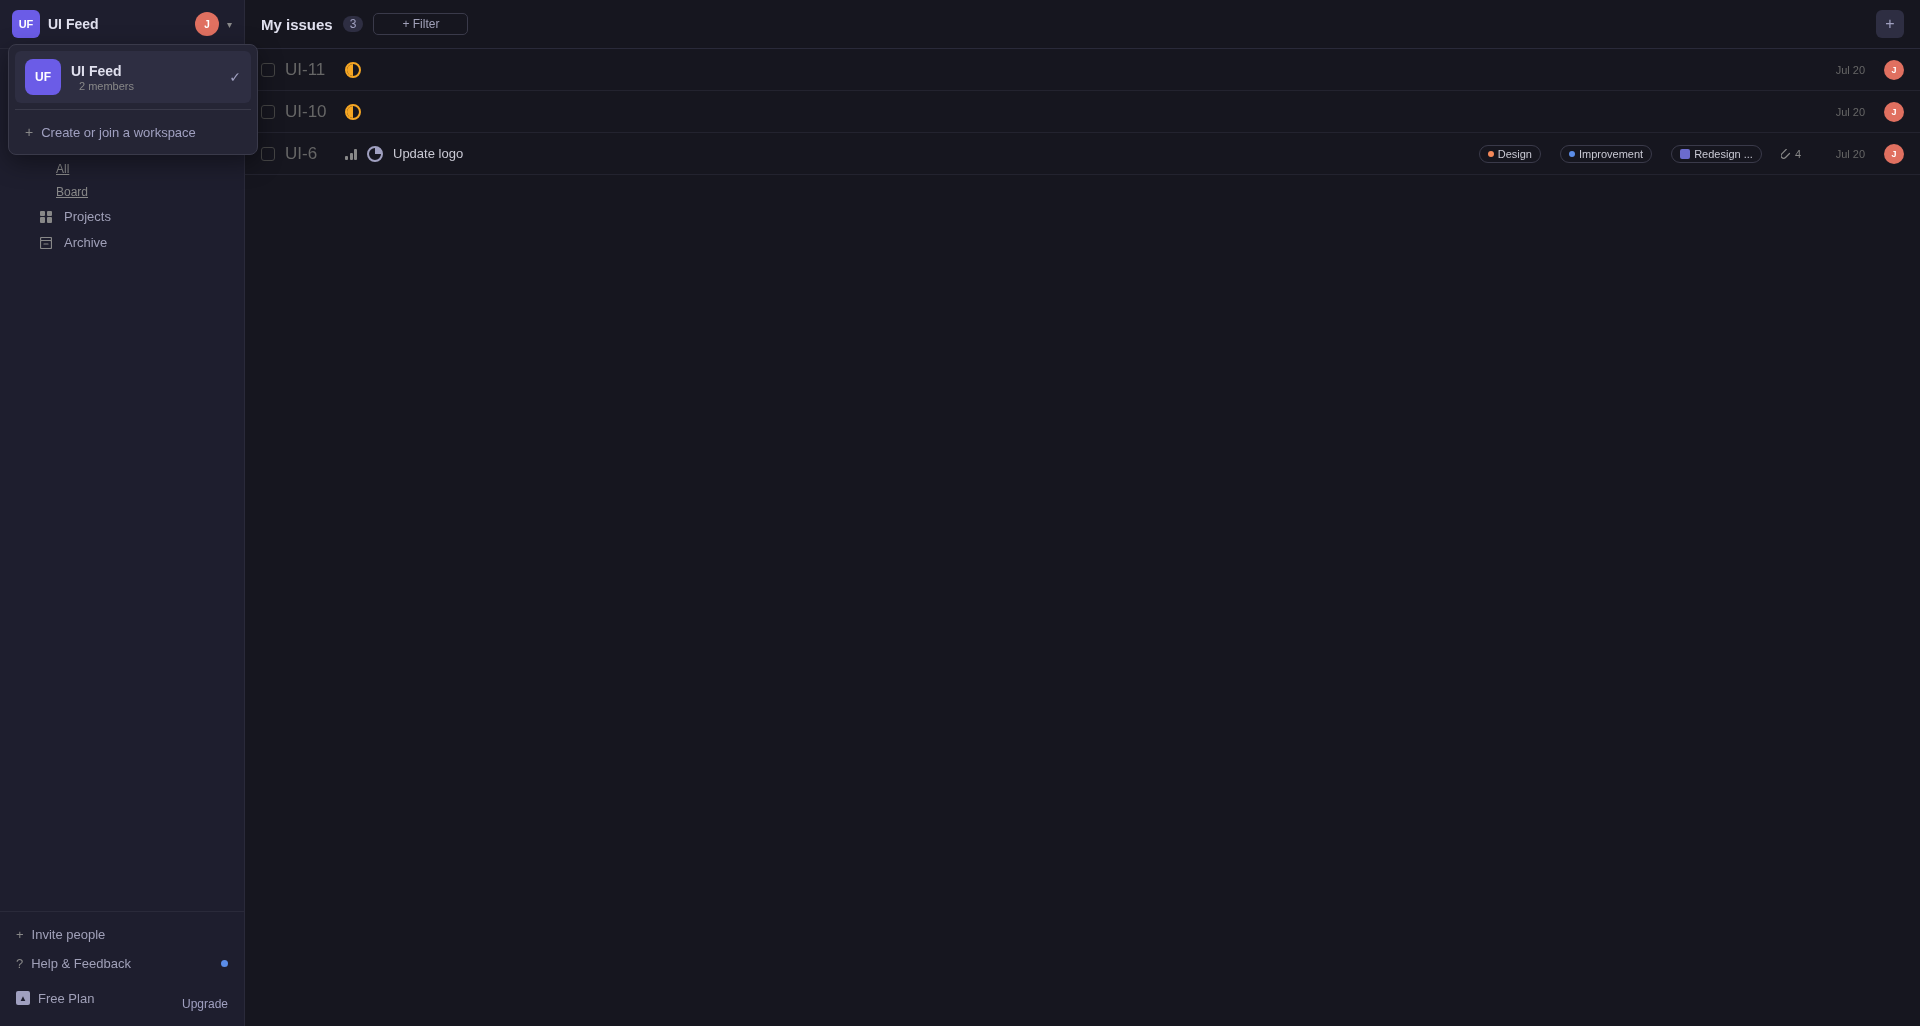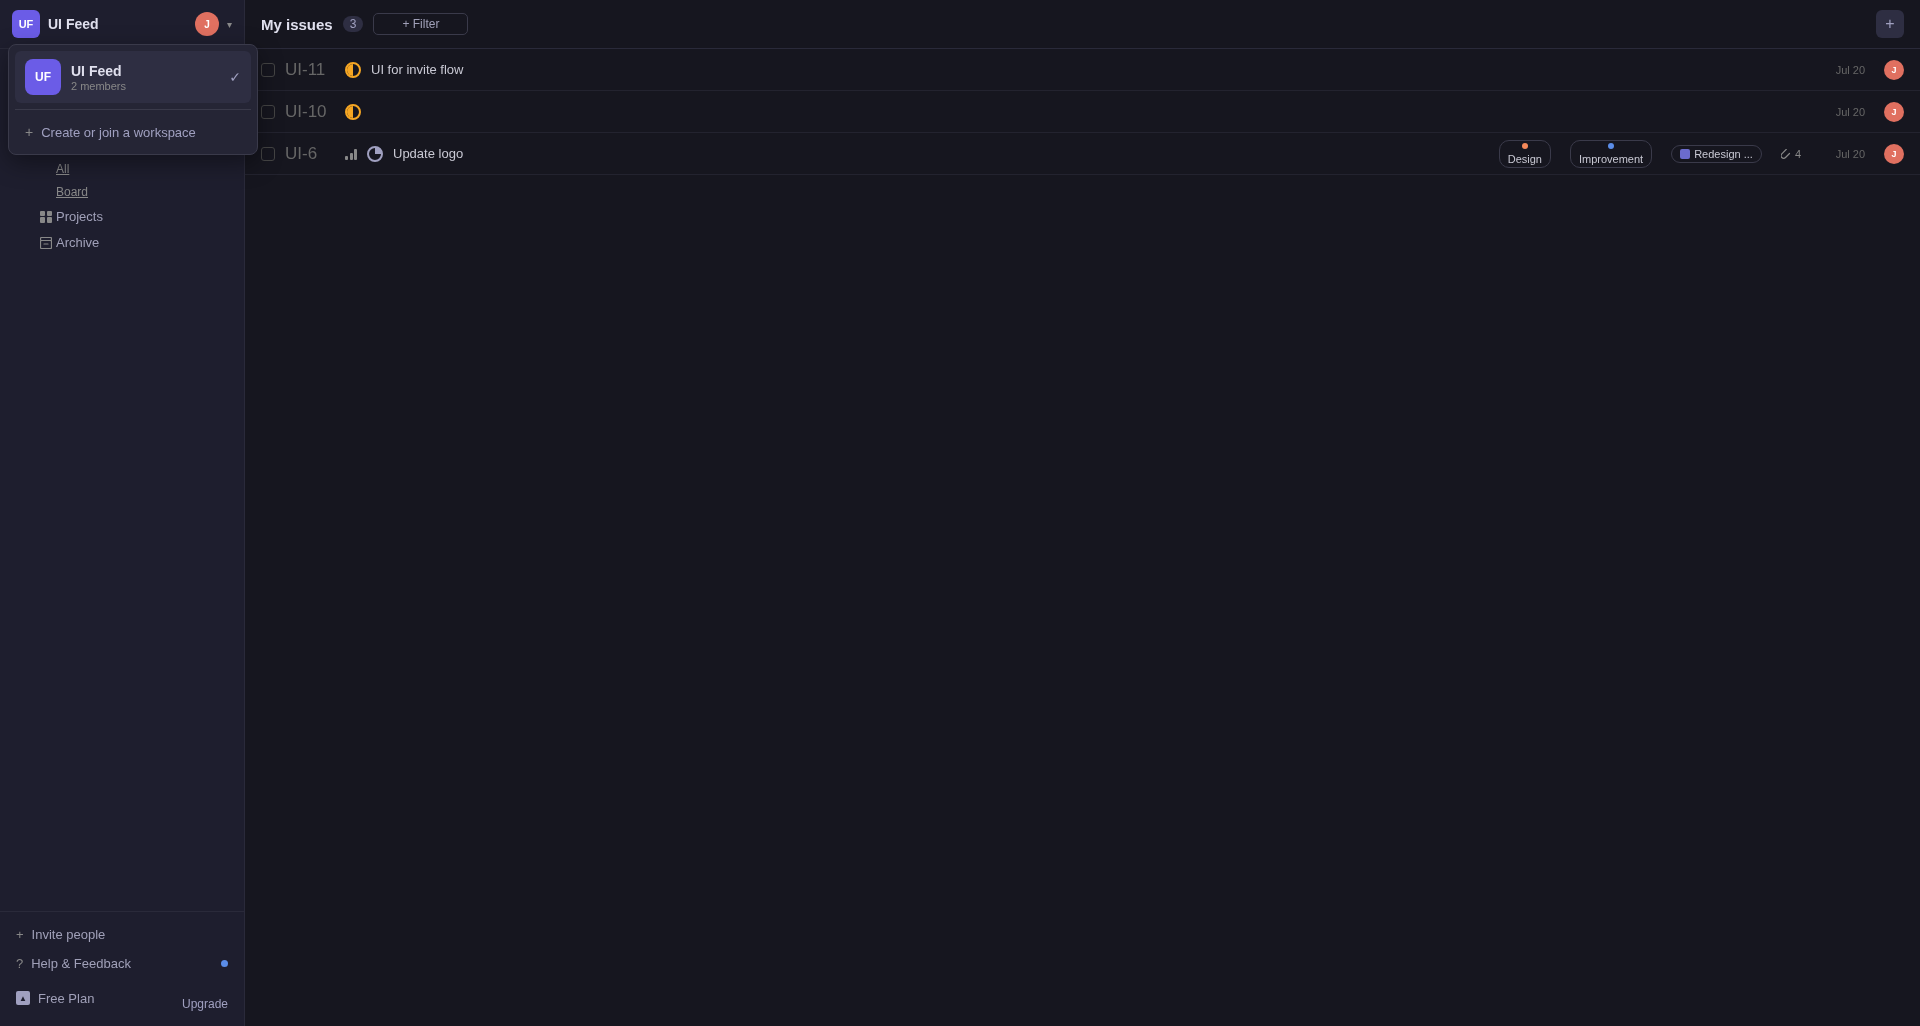--- a/index.html
+++ b/index.html
@@ -119,20 +119,21 @@
     .dropdown-workspace-name {
       font-size: 14px;
       font-weight: 600;
       color: #e0e0ee;
     }
 
     .dropdown-workspace-members {
       font-size: 11px;
       color: #888;
       margin-top: 1px;
+      margin-left: 8px;
     }
 
     .dropdown-check {
       color: #a0a0c0;
       font-size: 14px;
     }
 
     .dropdown-divider {
       height: 1px;
       background: #3a3a4a;
@@ -233,21 +234,21 @@
       margin: 1px 4px;
       color: #888;
       font-size: 12px;
       text-decoration: underline;
     }
 
     .sidebar-projects-item {
       display: flex;
       align-items: center;
       padding: 5px 12px 5px 36px;
-      gap: 4px;
+      gap: 12px;
       cursor: pointer;
       border-radius: 4px;
       margin: 1px 4px;
       color: #a0a0b8;
       font-size: 13px;
     }
 
     .grid-icon {
       display: grid;
       grid-template-columns: 1fr 1fr;
@@ -505,21 +506,20 @@
     }
 
     .label-badge {
       display: flex;
       align-items: center;
       gap: 4px;
       padding: 2px 8px;
       border-radius: 10px;
       font-size: 11px;
       border: 1px solid #3a3a4a;
-      flex-direction: column;
     }
 
     .label-dot {
       width: 6px;
       height: 6px;
       border-radius: 50%;
       flex-shrink: 0;
     }
 
     .redesign-badge {
@@ -690,21 +690,20 @@
     </button>
   </div>
 
 
   <div class="issues-list">
 
     <div class="issue-row">
       <div class="issue-checkbox"></div>
       <span class="issue-id">UI-11</span>
       <div class="status-half"></div>
-      <span class="issue-title">UI for invite flow</span>
       <div class="issue-meta">
         <span class="issue-date">Jul 20</span>
         <div class="assignee-avatar">J</div>
       </div>
     </div>
 
     <div class="issue-row">
       <div class="issue-checkbox"></div>
       <span class="issue-id">UI-10</span>
       <div class="status-half"></div>

